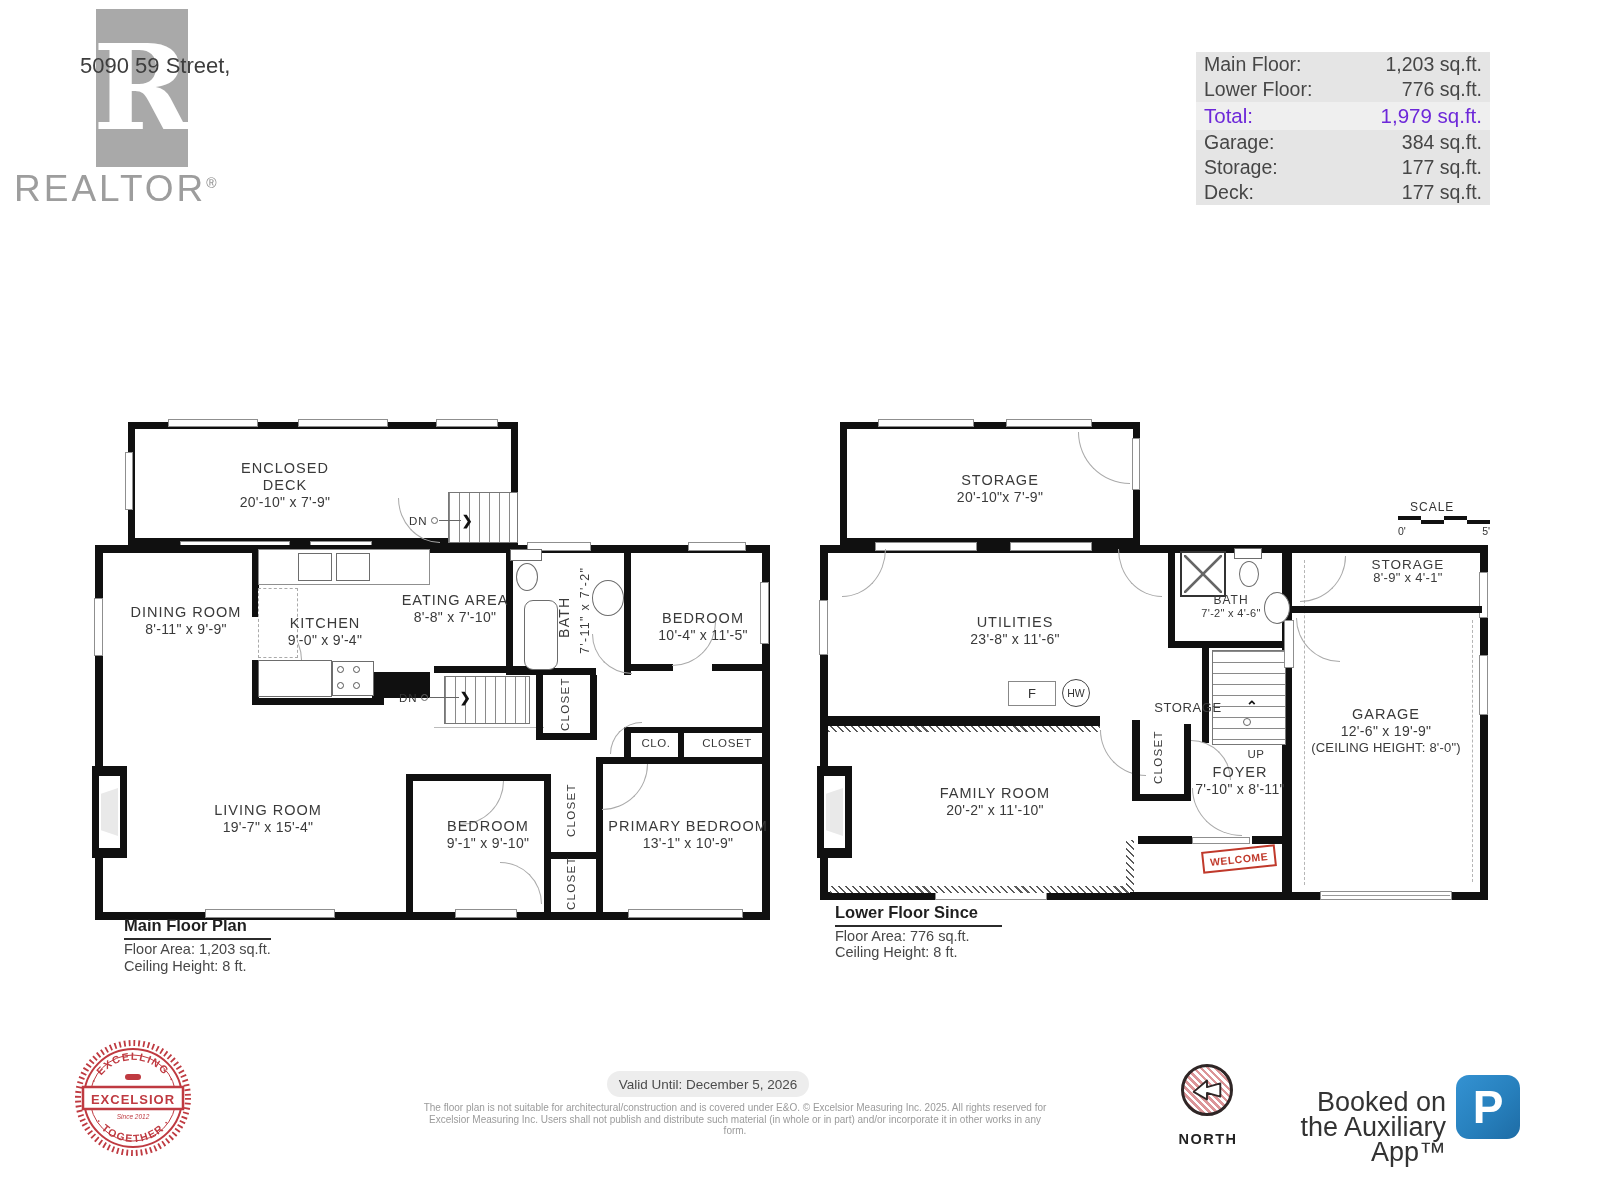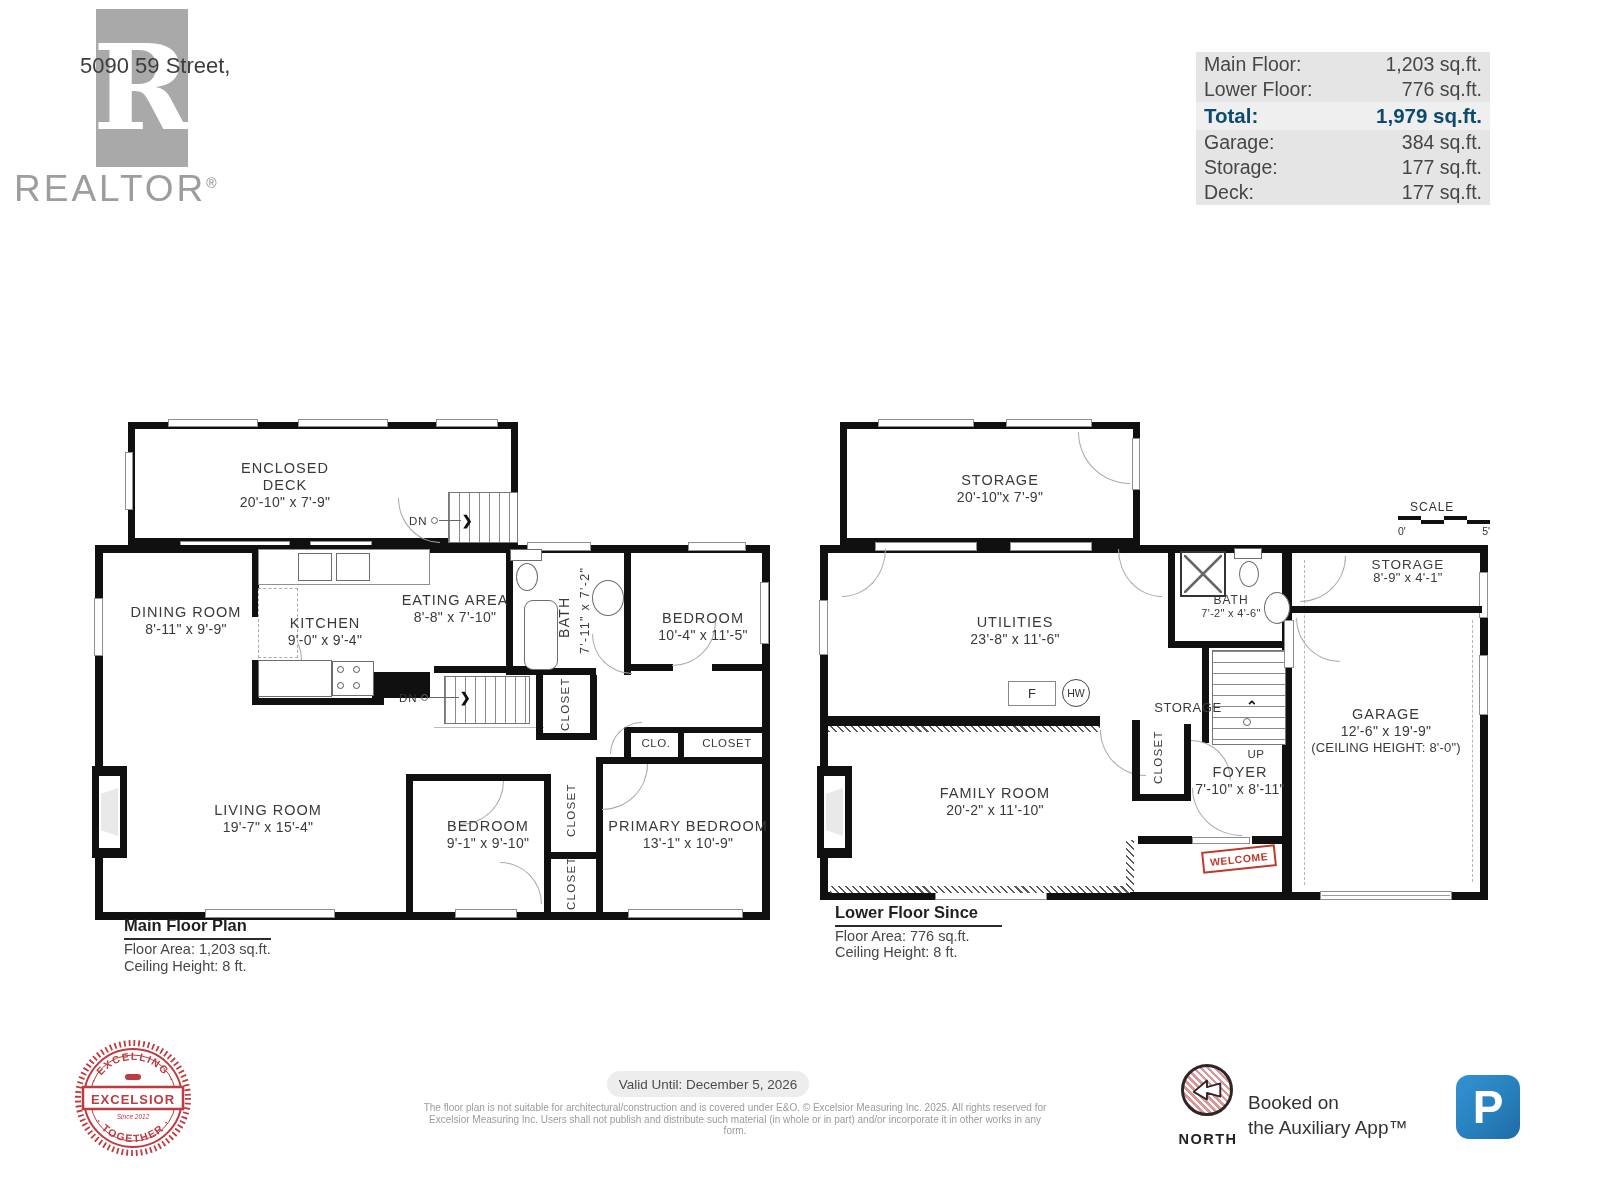--- a/index.html
+++ b/index.html
@@ -57,21 +57,21 @@
 
   <div class="abs" style="left:1196px;top:52px;width:294px">
     <div class="sumrow g">
       <span>Main Floor:</span>
       <span>1,203 sq.ft.</span>
     </div>
     <div class="sumrow g">
       <span>Lower Floor:</span>
       <span>776 sq.ft.</span>
     </div>
-    <div class="sumrow" style="background:#efefef;height:28px;font-weight:bold;font-size:20.5px;color:#0c4a6e">
+    <div class="sumrow" style="background:#efefef;height:28px;font-weight:normal;font-size:20.5px;color:#6d28d9">
       <span>Total:</span>
       <span>1,979 sq.ft.</span>
     </div>
     <div class="sumrow g">
       <span>Garage:</span>
       <span>384 sq.ft.</span>
     </div>
     <div class="sumrow g">
       <span>Storage:</span>
       <span>177 sq.ft.</span>
@@ -360,21 +360,21 @@
     <div>Excelsior Measuring Inc. Users shall not publish and distribute such material (in whole or in part) and/or incorporate it in other works in any form.</div>
   </div>
 
   <div class="north-circle" style="left:1181px;top:1064px;width:52px;height:52px">
     <svg width="38" height="38" viewBox="0 0 40 40">
       <path d="M6 22 L20 10 L20 17 L34 13 L34 27 L20 23 L20 30 Z" fill="#fff" stroke="#2f2626" stroke-width="2" stroke-linejoin="round"></path>
     </svg>
   </div>
   <div class="abs" style="left:1173px;top:1131px;width:70px;text-align:center;font-weight:bold;font-size:14.5px;letter-spacing:1.5px;color:#222">NORTH</div>
 
-  <div class="abs" style="left:1248px;top:1090px;width:198px;text-align:left;font-size:19px;line-height:25px;color:#333">
+  <div class="abs" style="left:1248px;top:1090px;width:198px;text-align:right;font-size:27px;line-height:25px;color:#333">
     <div>Booked on</div>
     <div>the Auxiliary App™</div>
   </div>
   <div class="plogo" style="left:1456px;top:1075px;width:64px;height:64px">
     <span>P</span>
   </div>
 
 </div>
 
 </body></html>

